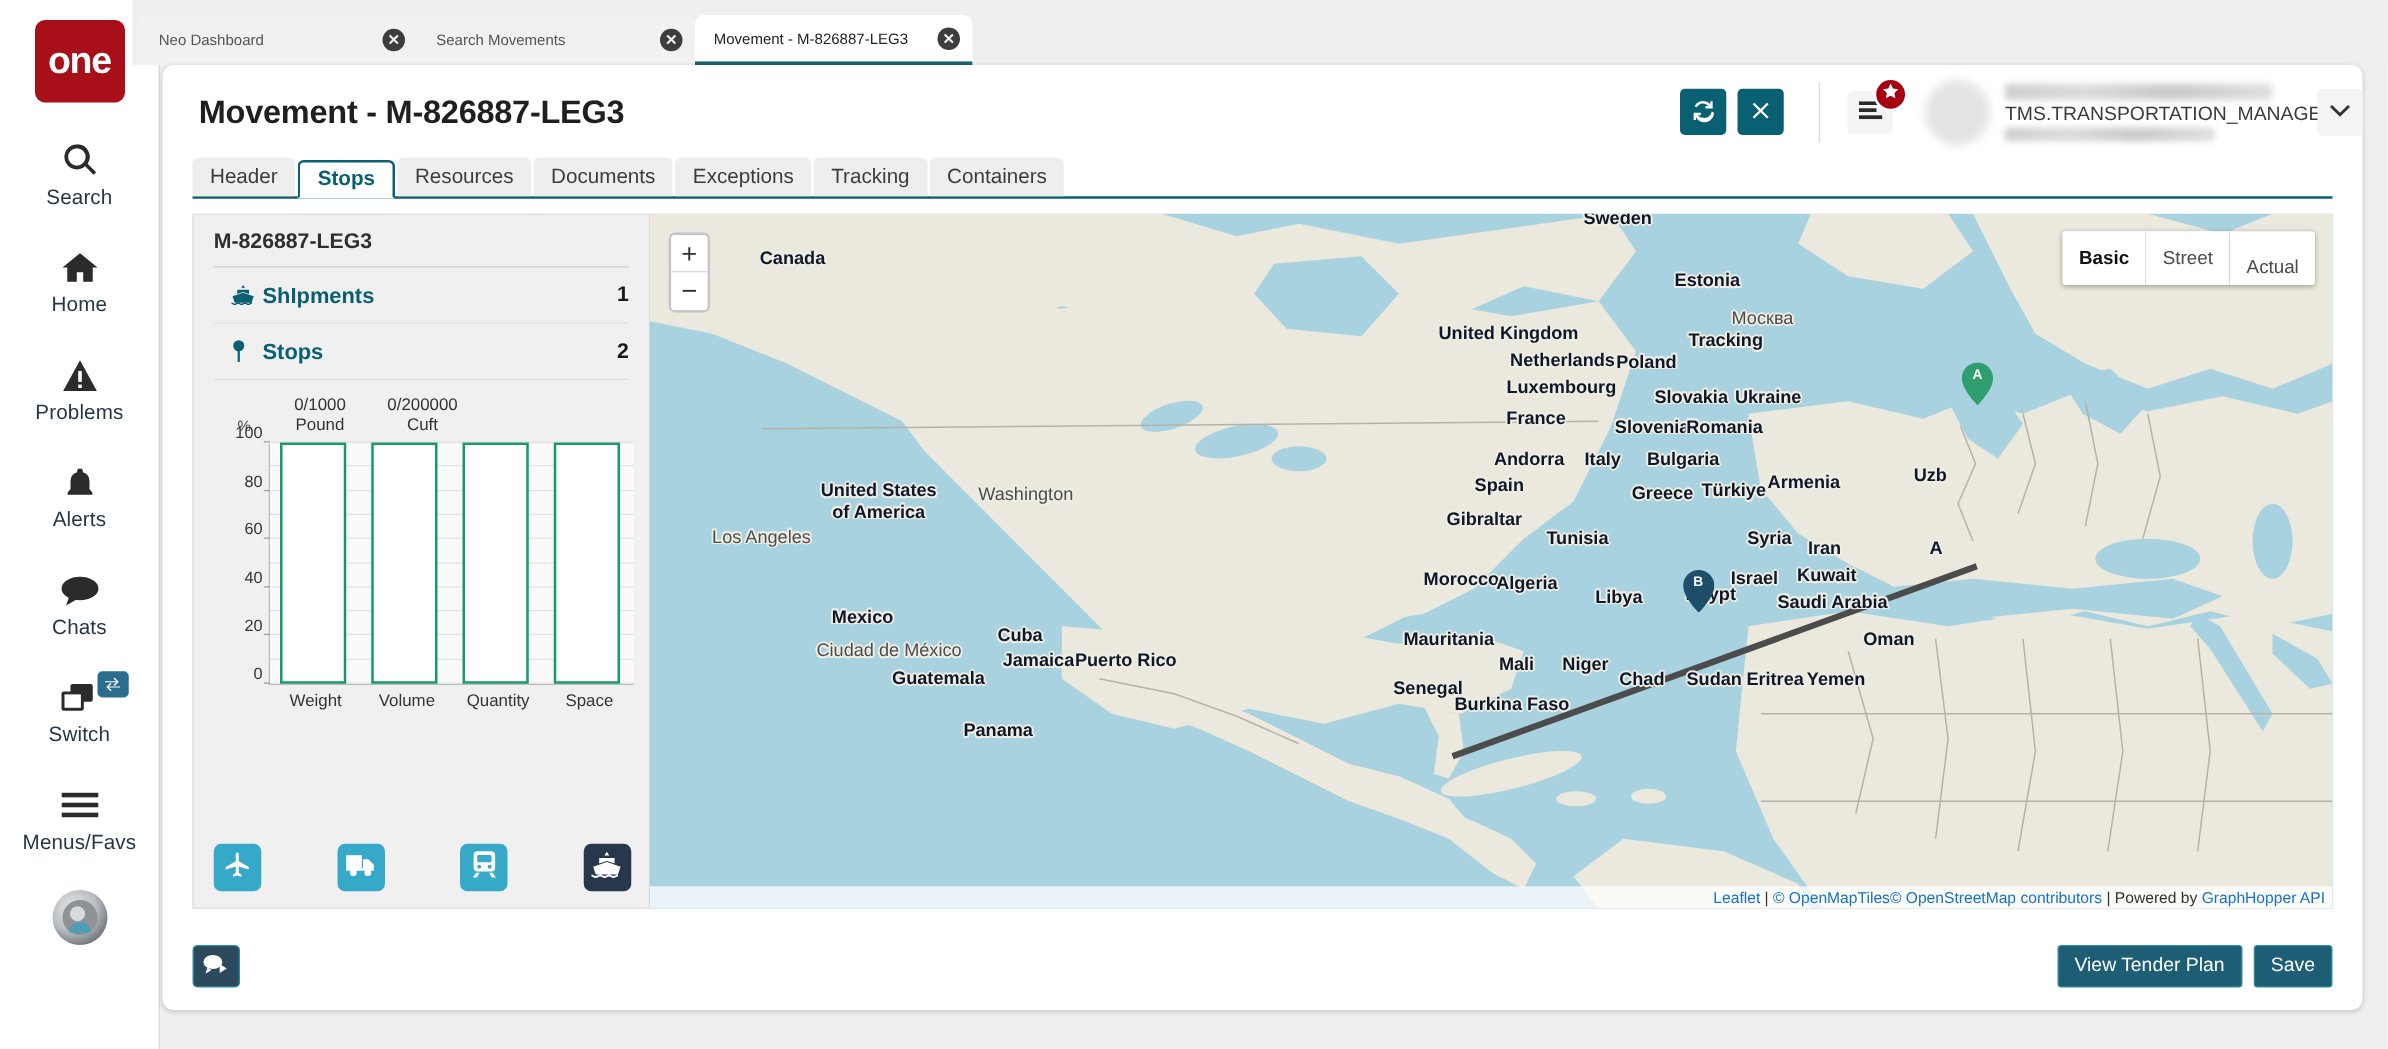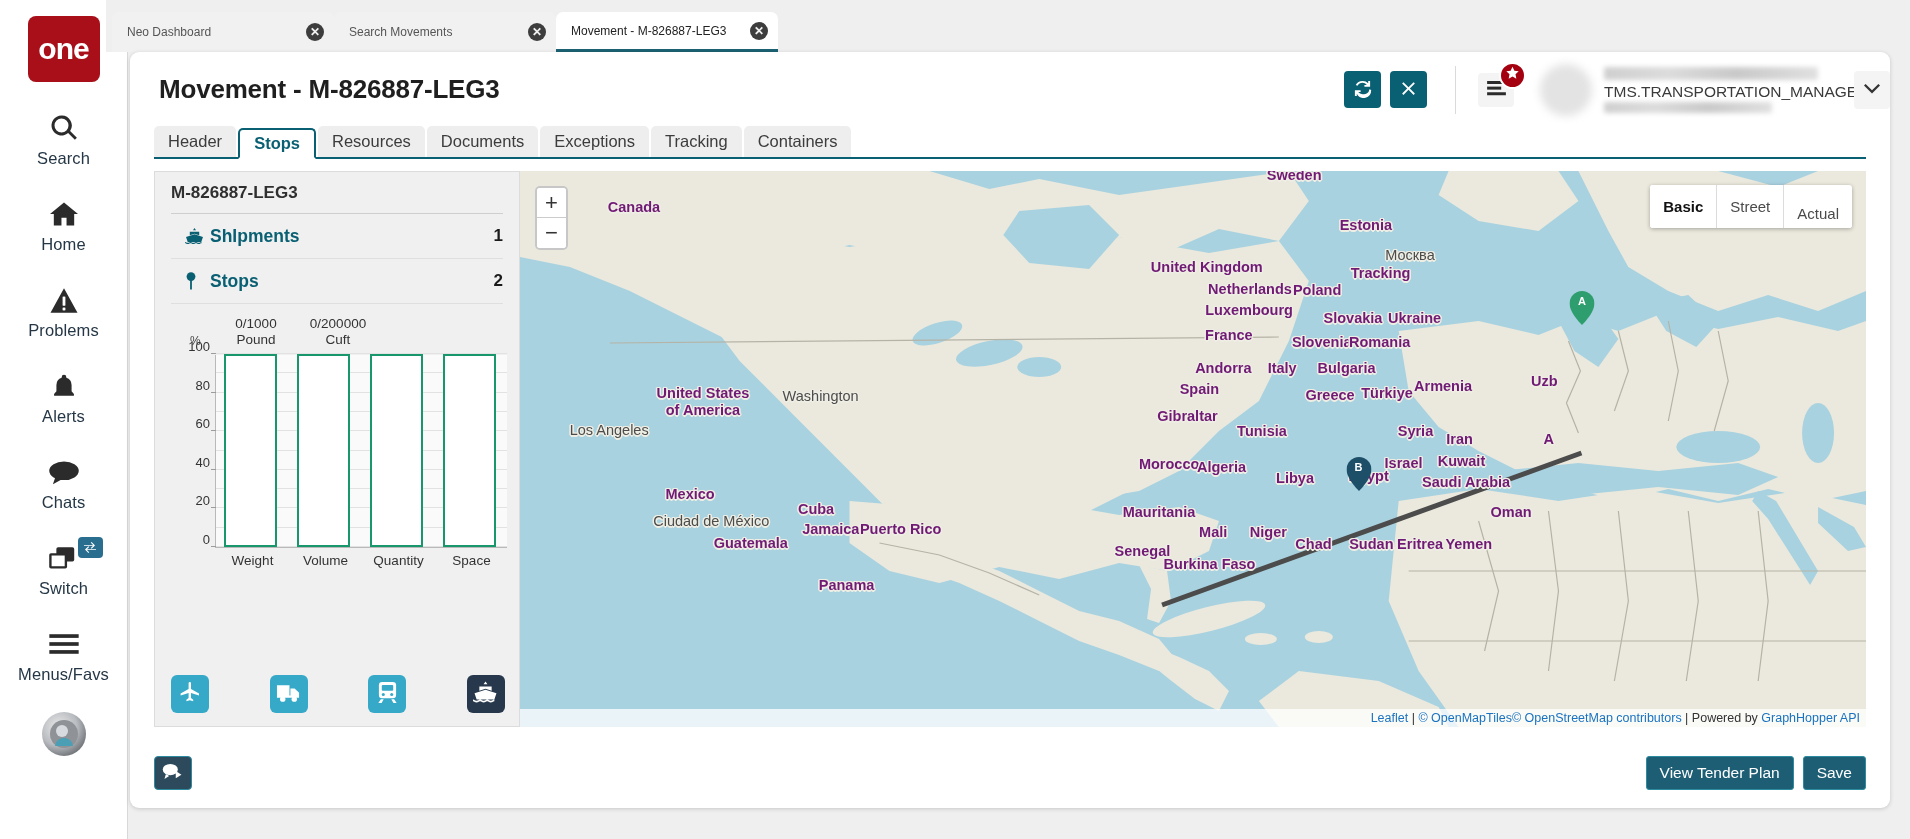--- a/index.html
+++ b/index.html
@@ -258,21 +258,21 @@
   .layer-btn:last-child { border-right: none; margin-top: 14px; }
   .layer-btn.active { font-weight: 700; color: #111; }
   #map-attrib {
     position: absolute; left: 0; bottom: 0; right: 0; z-index: 5;
     background: rgba(255,255,255,.76);
     font-size: 12.5px; color: #333; padding: 2px 6px; text-align: right;
   }
   #map-attrib a { color: #1a73c0; text-decoration: none; }
   .map-label {
     position: absolute; z-index: 3;
-    font-size: 14.5px; font-weight: 700; color: #701a75;
+    font-size: 14.5px; font-weight: 700; color: #0f172a;
     text-shadow: 1.5px 0 #efeee4, -1.5px 0 #efeee4, 0 1.5px #efeee4, 0 -1.5px #efeee4,
                  1px 1px #efeee4, -1px -1px #efeee4, 1px -1px #efeee4, -1px 1px #efeee4;
     white-space: nowrap; transform: translate(-50%,-50%);
     pointer-events: none;
   }
   .map-label.city { font-weight: 400; color: #4c4c4c; }
   .pin {
     position: absolute; z-index: 4; transform: translate(-50%,-100%);
     cursor: pointer;
   }
@@ -693,21 +693,21 @@
 
       <div id="map-labels">
           <div class="map-label" style="left: 8.46995%; top: 6.47482%;">Canada</div>
           <div class="map-label" style="left: 13.5929%; top: 39.9281%;">United States</div>
           <div class="map-label" style="left: 13.5929%; top: 42.9856%;">of America</div>
           <div class="map-label city" style="left: 22.3361%; top: 40.4676%;">Washington</div>
           <div class="map-label city" style="left: 6.62568%; top: 46.5827%;">Los Angeles</div>
           <div class="map-label" style="left: 12.6366%; top: 58.0935%;">Mexico</div>
           <div class="map-label city" style="left: 14.2077%; top: 62.9496%;">Ciudad de México</div>
           <div class="map-label" style="left: 17.1448%; top: 66.9065%;">Guatemala</div>
-          <div class="map-label" style="left: 20.6967%; top: 74.4604%; margin-left: 48px;">Panama</div>
+          <div class="map-label" style="left: 20.6967%; top: 74.4604%;">Panama</div>
           <div class="map-label" style="left: 21.9945%; top: 60.7914%;">Cuba</div>
           <div class="map-label" style="left: 23.0874%; top: 64.3885%;">Jamaica</div>
           <div class="map-label" style="left: 28.2787%; top: 64.3885%;">Puerto Rico</div>
           <div class="map-label" style="left: 57.5137%; top: 0.719424%;">Sweden</div>
           <div class="map-label" style="left: 62.8415%; top: 9.71223%;">Estonia</div>
           <div class="map-label city" style="left: 66.1202%; top: 15.1079%;">Москва</div>
           <div class="map-label" style="left: 51.0246%; top: 17.2662%;">United Kingdom</div>
           <div class="map-label" style="left: 63.9344%; top: 18.3453%;">Tracking</div>
           <div class="map-label" style="left: 54.235%; top: 21.223%;">Netherlands</div>
           <div class="map-label" style="left: 59.2213%; top: 21.4029%;">Poland</div>

